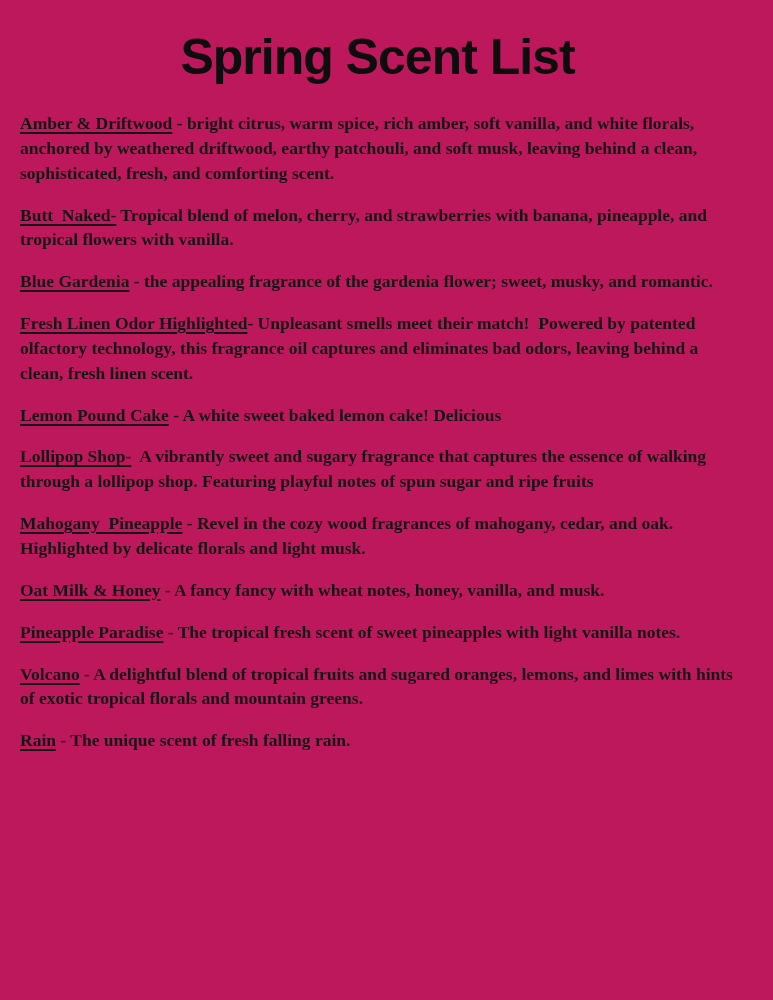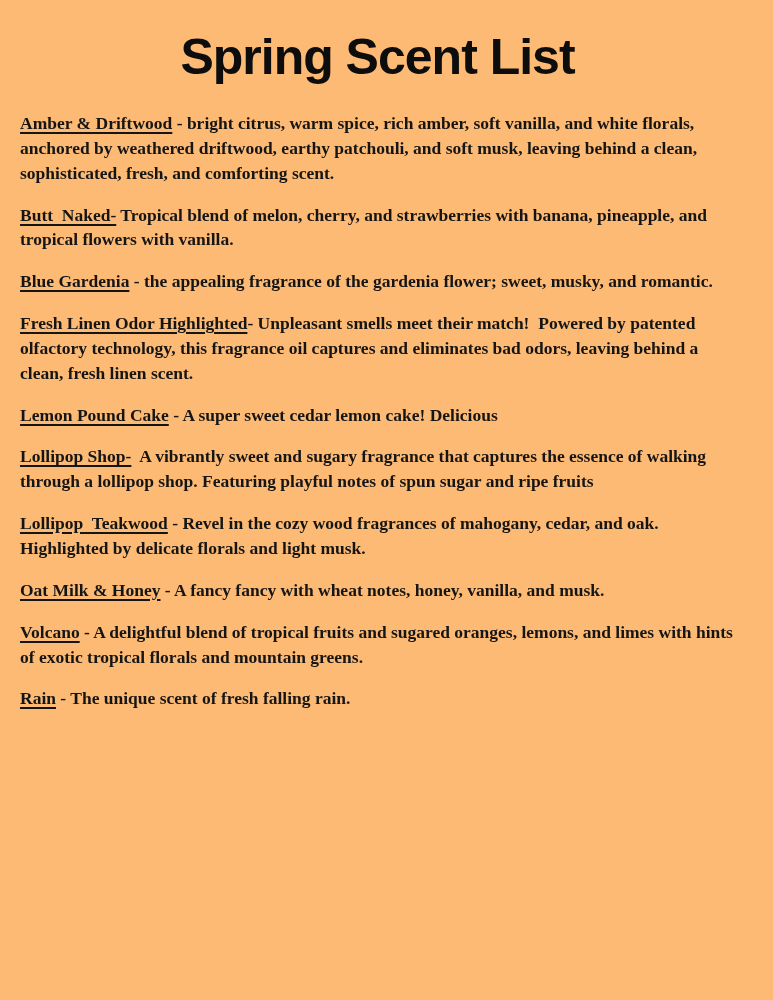--- a/index.html
+++ b/index.html
@@ -5,21 +5,21 @@
   html, body {
     margin: 0;
     padding: 0;
     background: #ffffff;
   }
   .page {
     position: relative;
     width: 773px;
     min-height: 1000px;
     margin: 0 auto;
-    background: #fdba74;
+    background: #be185d;
     color: #141414;
     font-family: "Liberation Sans", "DejaVu Sans", sans-serif;
     font-weight: 700;
     box-sizing: border-box;
     padding: 30px 38px 40px 20px;
   }
   .doc-title {
     margin: 0 0 26px 0;
     text-align: center;
     font-size: 50px;
@@ -50,25 +50,26 @@
 
   <p class="scent"><span class="scent-name">Amber &amp; Driftwood</span><span class="scent-sep"> - </span><span class="scent-desc">bright citrus, warm spice, rich amber, soft vanilla, and white florals, anchored by weathered driftwood, earthy patchouli, and soft musk, leaving behind a clean, sophisticated, fresh, and comforting scent.</span></p>
 
 
   <p class="scent"><span class="scent-name">Butt  Naked-</span><span class="scent-sep"> </span><span class="scent-desc">Tropical blend of melon, cherry, and strawberries with banana, pineapple, and tropical flowers with vanilla.</span></p>
 
   <p class="scent"><span class="scent-name">Blue Gardenia</span><span class="scent-sep"> - </span><span class="scent-desc">the appealing fragrance of the gardenia flower; sweet, musky, and romantic.</span></p>
 
   <p class="scent"><span class="scent-name">Fresh Linen Odor Highlighted</span><span class="scent-sep">- </span><span class="scent-desc">Unpleasant smells meet their match!  Powered by patented olfactory technology, this fragrance oil captures and eliminates bad odors, leaving behind a clean, fresh linen scent.</span></p>
 
-  <p class="scent"><span class="scent-name">Lemon Pound Cake</span><span class="scent-sep"> - </span><span class="scent-desc">A super sweet cedar lemon cake! Delicious</span></p>
+  <p class="scent"><span class="scent-name">Lemon Pound Cake</span><span class="scent-sep"> - </span><span class="scent-desc">A white sweet baked lemon cake! Delicious</span></p>
 
   <p class="scent"><span class="scent-name">Lollipop Shop-</span><span class="scent-sep">  </span><span class="scent-desc">A vibrantly sweet and sugary fragrance that captures the essence of walking through a lollipop shop. Featuring playful notes of spun sugar and ripe fruits</span></p>
 
-  <p class="scent"><span class="scent-name">Lollipop  Teakwood</span><span class="scent-sep"> - </span><span class="scent-desc">Revel in the cozy wood fragrances of mahogany, cedar, and oak. Highlighted by delicate florals and light musk.</span></p>
+  <p class="scent"><span class="scent-name">Mahogany  Pineapple</span><span class="scent-sep"> - </span><span class="scent-desc">Revel in the cozy wood fragrances of mahogany, cedar, and oak. Highlighted by delicate florals and light musk.</span></p>
 
   <p class="scent"><span class="scent-name">Oat Milk &amp; Honey</span><span class="scent-sep"> - </span><span class="scent-desc">A fancy fancy with wheat notes, honey, vanilla, and musk.</span></p>
 
+  <p class="scent"><span class="scent-name">Pineapple Paradise</span><span class="scent-sep"> - </span><span class="scent-desc">The tropical fresh scent of sweet pineapples with light vanilla notes.</span></p>
 
   <p class="scent"><span class="scent-name">Volcano</span><span class="scent-sep"> - </span><span class="scent-desc">A delightful blend of tropical fruits and sugared oranges, lemons, and limes with hints of exotic tropical florals and mountain greens.</span></p>
 
   <p class="scent"><span class="scent-name">Rain</span><span class="scent-sep"> - </span><span class="scent-desc">The unique scent of fresh falling rain.</span></p>
 </div>
 
 </body></html>

